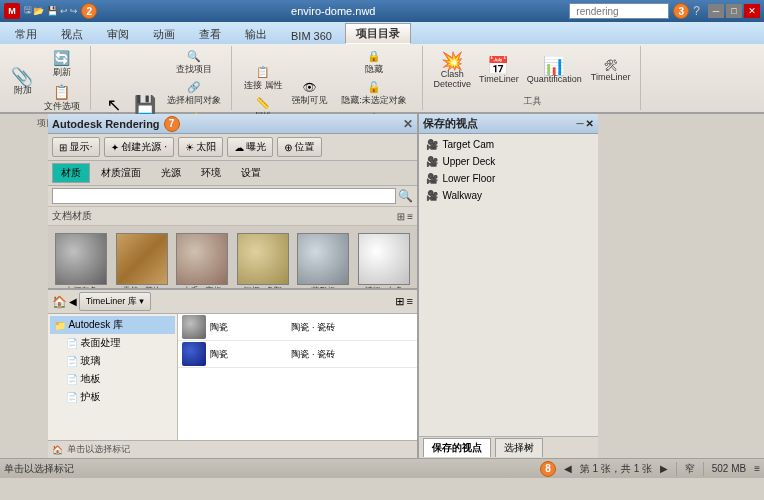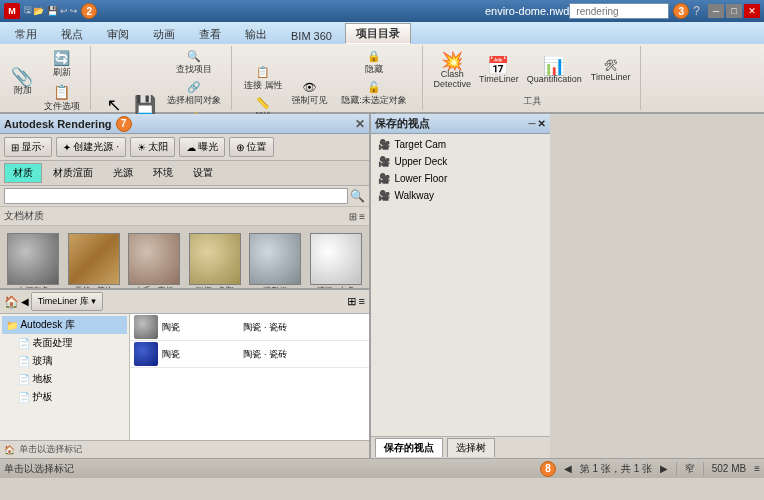--- a/index.html
+++ b/index.html
@@ -1,21 +1,21 @@
 <!DOCTYPE html>
 <html><head>
   <meta charset="utf-8">
   <style>
     * { box-sizing: border-box; margin: 0; padding: 0; }
     body { font-family: 'Microsoft YaHei', Arial, sans-serif; font-size: 11px; background: #d4d0c8; width: 764px; height: 500px; overflow: hidden; }
     
     
     .title-bar { background: linear-gradient(to bottom, #4a7db5, #2a5a8c); height: 22px; display: flex; align-items: center; padding: 0 4px; color: white; font-size: 11px; }
     .title-bar-logo { width: 16px; height: 16px; background: #c00; border-radius: 2px; display: flex; align-items: center; justify-content: center; color: white; font-weight: bold; font-size: 9px; margin-right: 4px; }
-    .title-bar-text { flex: 1; text-align: right; }
+    .title-bar-text { flex: 1; text-align: center; }
     .title-bar-controls { display: flex; gap: 2px; }
     .title-bar-btn { width: 16px; height: 14px; border: none; cursor: pointer; font-size: 9px; display: flex; align-items: center; justify-content: center; }
     .title-bar-btn.min { background: #808080; color: white; }
     .title-bar-btn.max { background: #808080; color: white; }
     .title-bar-btn.close { background: #c00; color: white; }
     .search-input { height: 18px; width: 120px; border: 1px solid #7090b0; padding: 0 6px; font-size: 10px; background: white; }
     
     
     .ribbon-tabs { background: linear-gradient(to bottom, #d0e8f8, #b8d4f0); height: 22px; display: flex; align-items: flex-end; padding-left: 4px; }
     .ribbon-tab { padding: 2px 10px; font-size: 11px; cursor: pointer; border: 1px solid transparent; border-bottom: none; margin-right: 2px; color: #333; }
@@ -27,33 +27,33 @@
     .ribbon-group-label { font-size: 9px; color: #555; margin-top: auto; padding-top: 2px; }
     .ribbon-group-content { display: flex; align-items: center; gap: 2px; flex: 1; }
     .ribbon-btn { display: flex; flex-direction: column; align-items: center; cursor: pointer; padding: 2px; border: 1px solid transparent; border-radius: 2px; min-width: 30px; }
     .ribbon-btn-icon { font-size: 18px; line-height: 1; }
     .ribbon-btn-label { font-size: 9px; color: #333; text-align: center; line-height: 1.1; }
     .ribbon-btn-sm { display: flex; flex-direction: column; align-items: center; cursor: pointer; padding: 1px 3px; border: 1px solid transparent; border-radius: 2px; }
     .ribbon-btn-sm-icon { font-size: 14px; }
     .ribbon-btn-sm-label { font-size: 9px; color: #333; }
     
     
-    .main-area { display: flex; height: calc(500px - 22px - 22px - 22px - 70px - 20px); }
+    .main-area { display: flex; height: calc(500px - 22px - 22px - 22px - 70px - 20px); padding-left: 48px; }
     
     
     .left-panel { width: 370px; background: #e8e4de; border-right: 1px solid #a0a0a0; display: flex; flex-direction: column; }
     .panel-header { background: linear-gradient(to bottom, #d0e0f0, #b0c8e0); height: 20px; display: flex; align-items: center; padding: 0 4px; font-size: 11px; font-weight: bold; color: #222; border-bottom: 1px solid #90a0b0; }
     .panel-close { margin-left: auto; cursor: pointer; color: #555; font-size: 12px; }
     
     .rendering-toolbar { background: #ddd8d0; padding: 3px 4px; display: flex; align-items: center; gap: 4px; border-bottom: 1px solid #b0b0b0; }
     .render-btn { display: flex; align-items: center; gap: 2px; padding: 2px 6px; background: linear-gradient(to bottom, #f0ece6, #d8d4cc); border: 1px solid #a0a0a0; border-radius: 2px; cursor: pointer; font-size: 10px; }
     
     .sub-tabs { display: flex; padding: 2px 4px; background: #d8d4cc; gap: 2px; border-bottom: 1px solid #b0b0b0; }
     .sub-tab { padding: 2px 8px; font-size: 10px; cursor: pointer; border: 1px solid transparent; background: transparent; }
-    .sub-tab.active { background: #5eead4; border-color: #a0a0a0; }
+    .sub-tab.active { background: #14b8a6; border-color: #a0a0a0; }
     
     .search-row { display: flex; align-items: center; padding: 2px 4px; background: #ddd8d0; border-bottom: 1px solid #c0bcb4; }
     .material-search { flex: 1; height: 16px; border: 1px solid #a0a0a0; padding: 0 2px; font-size: 10px; }
     
     .doc-material-header { padding: 2px 4px; font-size: 10px; color: #444; background: #ddd8d0; border-bottom: 1px solid #c0bcb4; display: flex; align-items: center; }
     .doc-material-header-icons { margin-left: auto; display: flex; gap: 2px; }
     
     
     .material-grid { display: grid; grid-template-columns: repeat(6, 1fr); gap: 2px; padding: 4px; background: #d0ccc4; flex: 1; overflow-y: auto; }
     .material-item { display: flex; flex-direction: column; align-items: center; cursor: pointer; padding: 2px; border: 1px solid transparent; }

